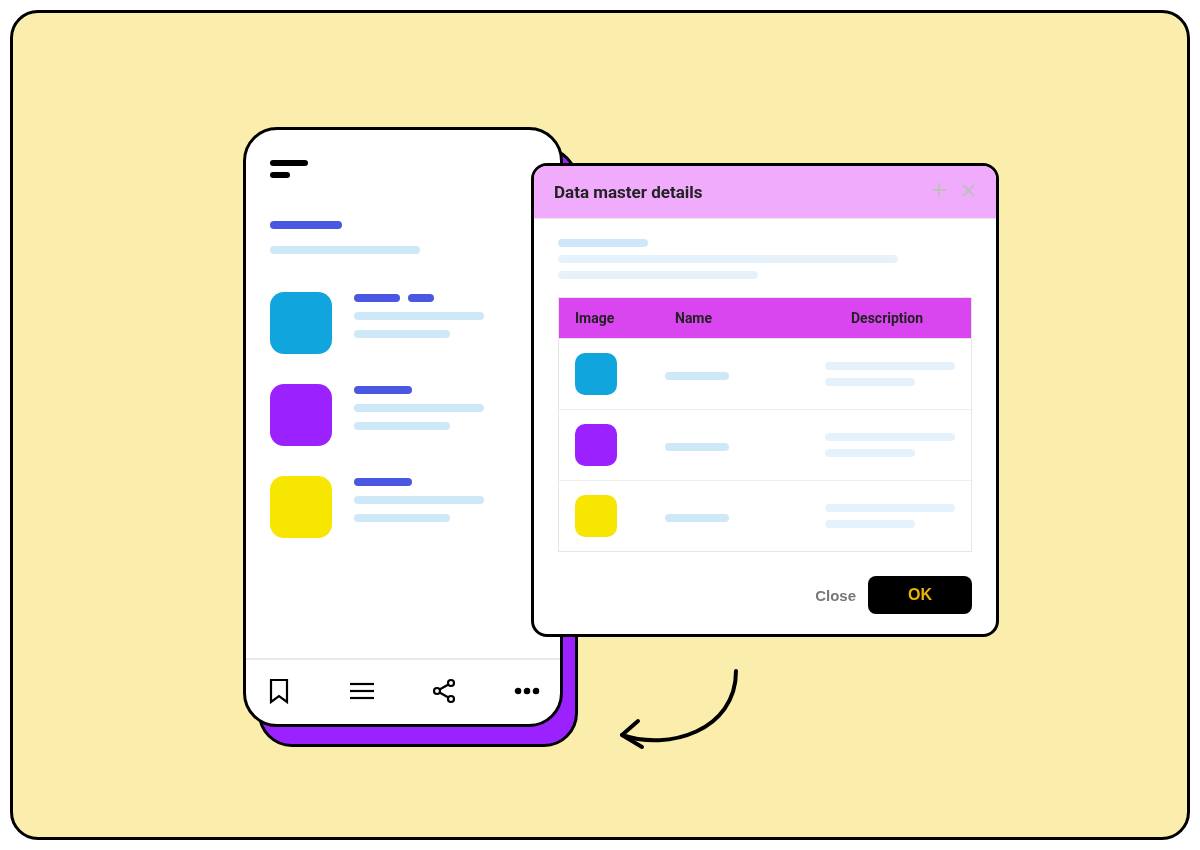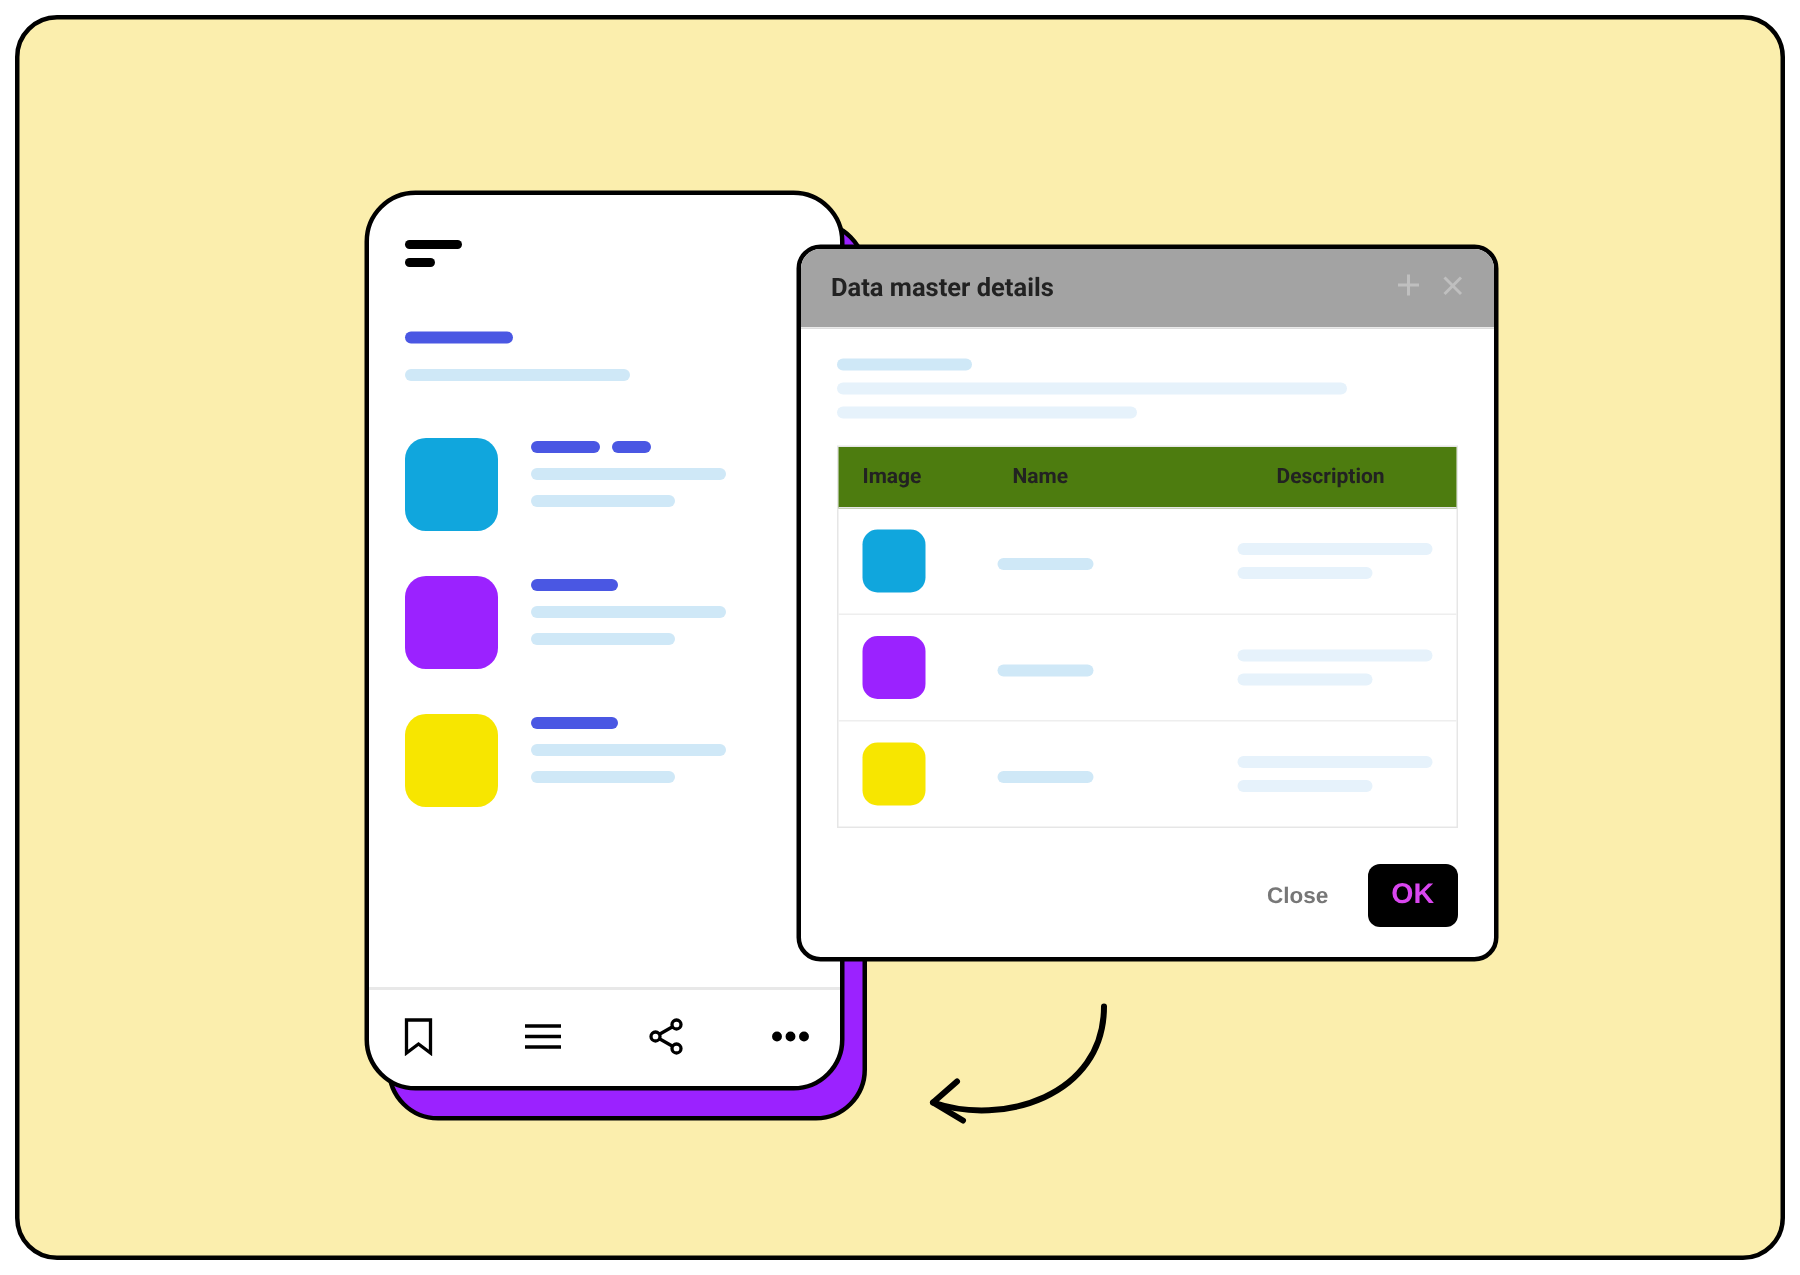--- a/index.html
+++ b/index.html
@@ -94,40 +94,40 @@
     left: 518px;
     top: 150px;
     width: 468px;
     background:#fff;
     border: 3px solid #000;
     border-radius: 16px;
     overflow:hidden;
     display:flex; flex-direction:column;
   }
   .dialog-head {
-    background:#a3a3a3;
+    background:#f0abfc;
     padding: 16px 20px;
     display:flex; align-items:center;
     border-bottom:1px solid #eaeaea;
   }
   .dialog-title { font-size:17px; font-weight:700; color:#222; flex:1; }
   .dialog-icons { display:flex; gap:14px; align-items:center; color:#bfbfbf; }
   .dialog-icons svg { stroke:#bfbfbf; stroke-width:2; }
 
   .dialog-body { padding: 20px 24px 8px 24px; }
   .skeleton-row { display:flex; gap:8px; margin-bottom:8px; }
   .sk { height:8px; border-radius:4px; background:#cfe8f7; }
 
   .table {
     margin-top: 18px;
     border:1px solid #e6e6e6;
   }
   .thead {
     display:flex;
-    background:#4d7c0f;
+    background:#d946ef;
     border-bottom:1px solid #e6e6e6;
     padding: 12px 16px;
     font-size: 14px; font-weight:700; color:#222;
   }
   .col-img  { width: 100px; }
   .col-name { width: 148px; }
   .col-desc { flex:1;padding-left:28px; }
 
   .trow {
     display:flex; align-items:center;
@@ -135,29 +135,29 @@
     border-bottom:1px solid #eee;
   }
   .trow:last-child { border-bottom:none; }
   .tswatch {
     width:42px; height:42px; border-radius:10px;
   }
   .cell-lines { display:flex; flex-direction:column; gap:8px; }
 
   .dialog-foot {
     display:flex; justify-content:flex-end; align-items:center;
-    gap: 26px;
+    gap: 12px;
     padding: 16px 24px 20px 24px;
   }
   .btn-close {
     background:none; border:none; font-size:15px; color:#777; font-weight:600; cursor:pointer;
   }
   .btn-ok {
-    background:#000; color:#d946ef; border:none; border-radius:8px;
-    padding: 10px 16px; font-size:19px; font-weight:800; cursor:pointer;
+    background:#000; color:#eab308; border:none; border-radius:8px;
+    padding: 10px 40px; font-size:16px; font-weight:800; cursor:pointer;
   }
 
   
   .arrow {
     position:absolute;
     left: 595px;
     top: 652px;
     width: 160px; height:100px;
     pointer-events:none;
   }

